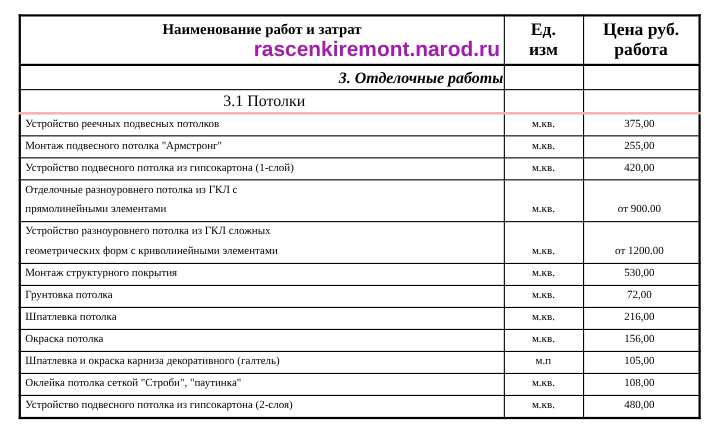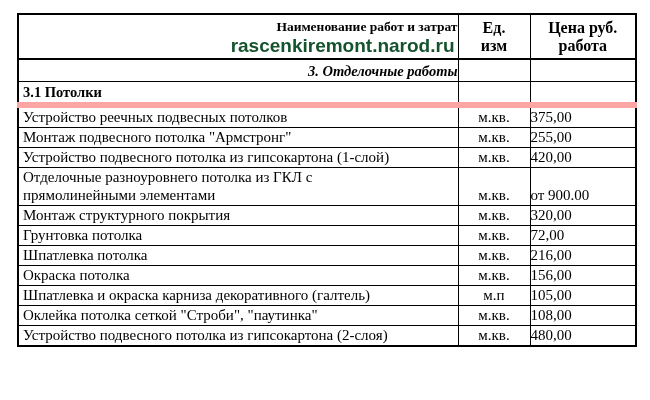--- a/index.html
+++ b/index.html
@@ -32,79 +32,79 @@
   }
 
   
   thead th {
     border-bottom: 2px solid #000000;
     font-weight: bold;
     vertical-align: middle;
     height: 43px;
   }
   .h-title {
-    text-align: right;
+    text-align: center;
     font-size: 13.5px;
     line-height: 16px;
     padding-top: 2px;
   }
   .h-site {
     text-align: right;
     font-family: "Liberation Sans", "DejaVu Sans", sans-serif;
     font-weight: bold;
     font-size: 19px;
     line-height: 21px;
-    color: #14532d;
+    color: #a21caf;
     padding-right: 3px;
     white-space: nowrap;
   }
   .h-small {
     text-align: center;
     font-size: 16px;
     line-height: 18px;
   }
 
   
   tr.section-row td {
     height: 21px;
     font-weight: bold;
     font-style: italic;
     font-size: 14.5px;
     text-align: right;
     line-height: 20px;
   }
   tr.subsection-row td {
     height: 20px;
-    font-weight: bold;
+    font-weight: normal;
     font-size: 14.5px;
-    text-align: left;
+    text-align: center;
     padding-left: 4px;
     line-height: 19px;
-    border-bottom: 6px solid #fca5a5;
+    border-bottom: 2px solid #fca5a5;
   }
 
   
   tbody.rows td {
-    font-size: 15px;
+    font-size: 10px;
     line-height: 18px;
     height: 18px;
     vertical-align: bottom;
     padding-bottom: 1px;
   }
   td.cell-name {
     padding-left: 4px;
     padding-right: 2px;
     white-space: pre-line;
   }
   td.cell-unit {
     text-align: center;
     font-size: 14px;
   }
   td.cell-price {
-    text-align: left;
+    text-align: center;
     padding-right: 3px;
   }
 </style>
 </head>
 <body>
 
 <table class="price-table">
   <colgroup>
     <col class="c-name">
     <col class="c-unit">
@@ -154,23 +154,29 @@
         <td class="cell-unit">м.кв.</td>
         <td class="cell-price">420,00</td>
       </tr>
       <tr>
         <td class="cell-name">Отделочные разноуровнего потолка из ГКЛ с
 прямолинейными элементами</td>
         <td class="cell-unit">м.кв.</td>
         <td class="cell-price">от 900.00</td>
       </tr>
       <tr>
+        <td class="cell-name">Устройство разноуровнего потолка из ГКЛ сложных
+геометрических форм с криволинейными  элементами</td>
+        <td class="cell-unit">м.кв.</td>
+        <td class="cell-price">от 1200.00</td>
+      </tr>
+      <tr>
         <td class="cell-name">Монтаж структурного покрытия</td>
         <td class="cell-unit">м.кв.</td>
-        <td class="cell-price">320,00</td>
+        <td class="cell-price">530,00</td>
       </tr>
       <tr>
         <td class="cell-name">Грунтовка потолка</td>
         <td class="cell-unit">м.кв.</td>
         <td class="cell-price">72,00</td>
       </tr>
       <tr>
         <td class="cell-name">Шпатлевка потолка</td>
         <td class="cell-unit">м.кв.</td>
         <td class="cell-price">216,00</td>

